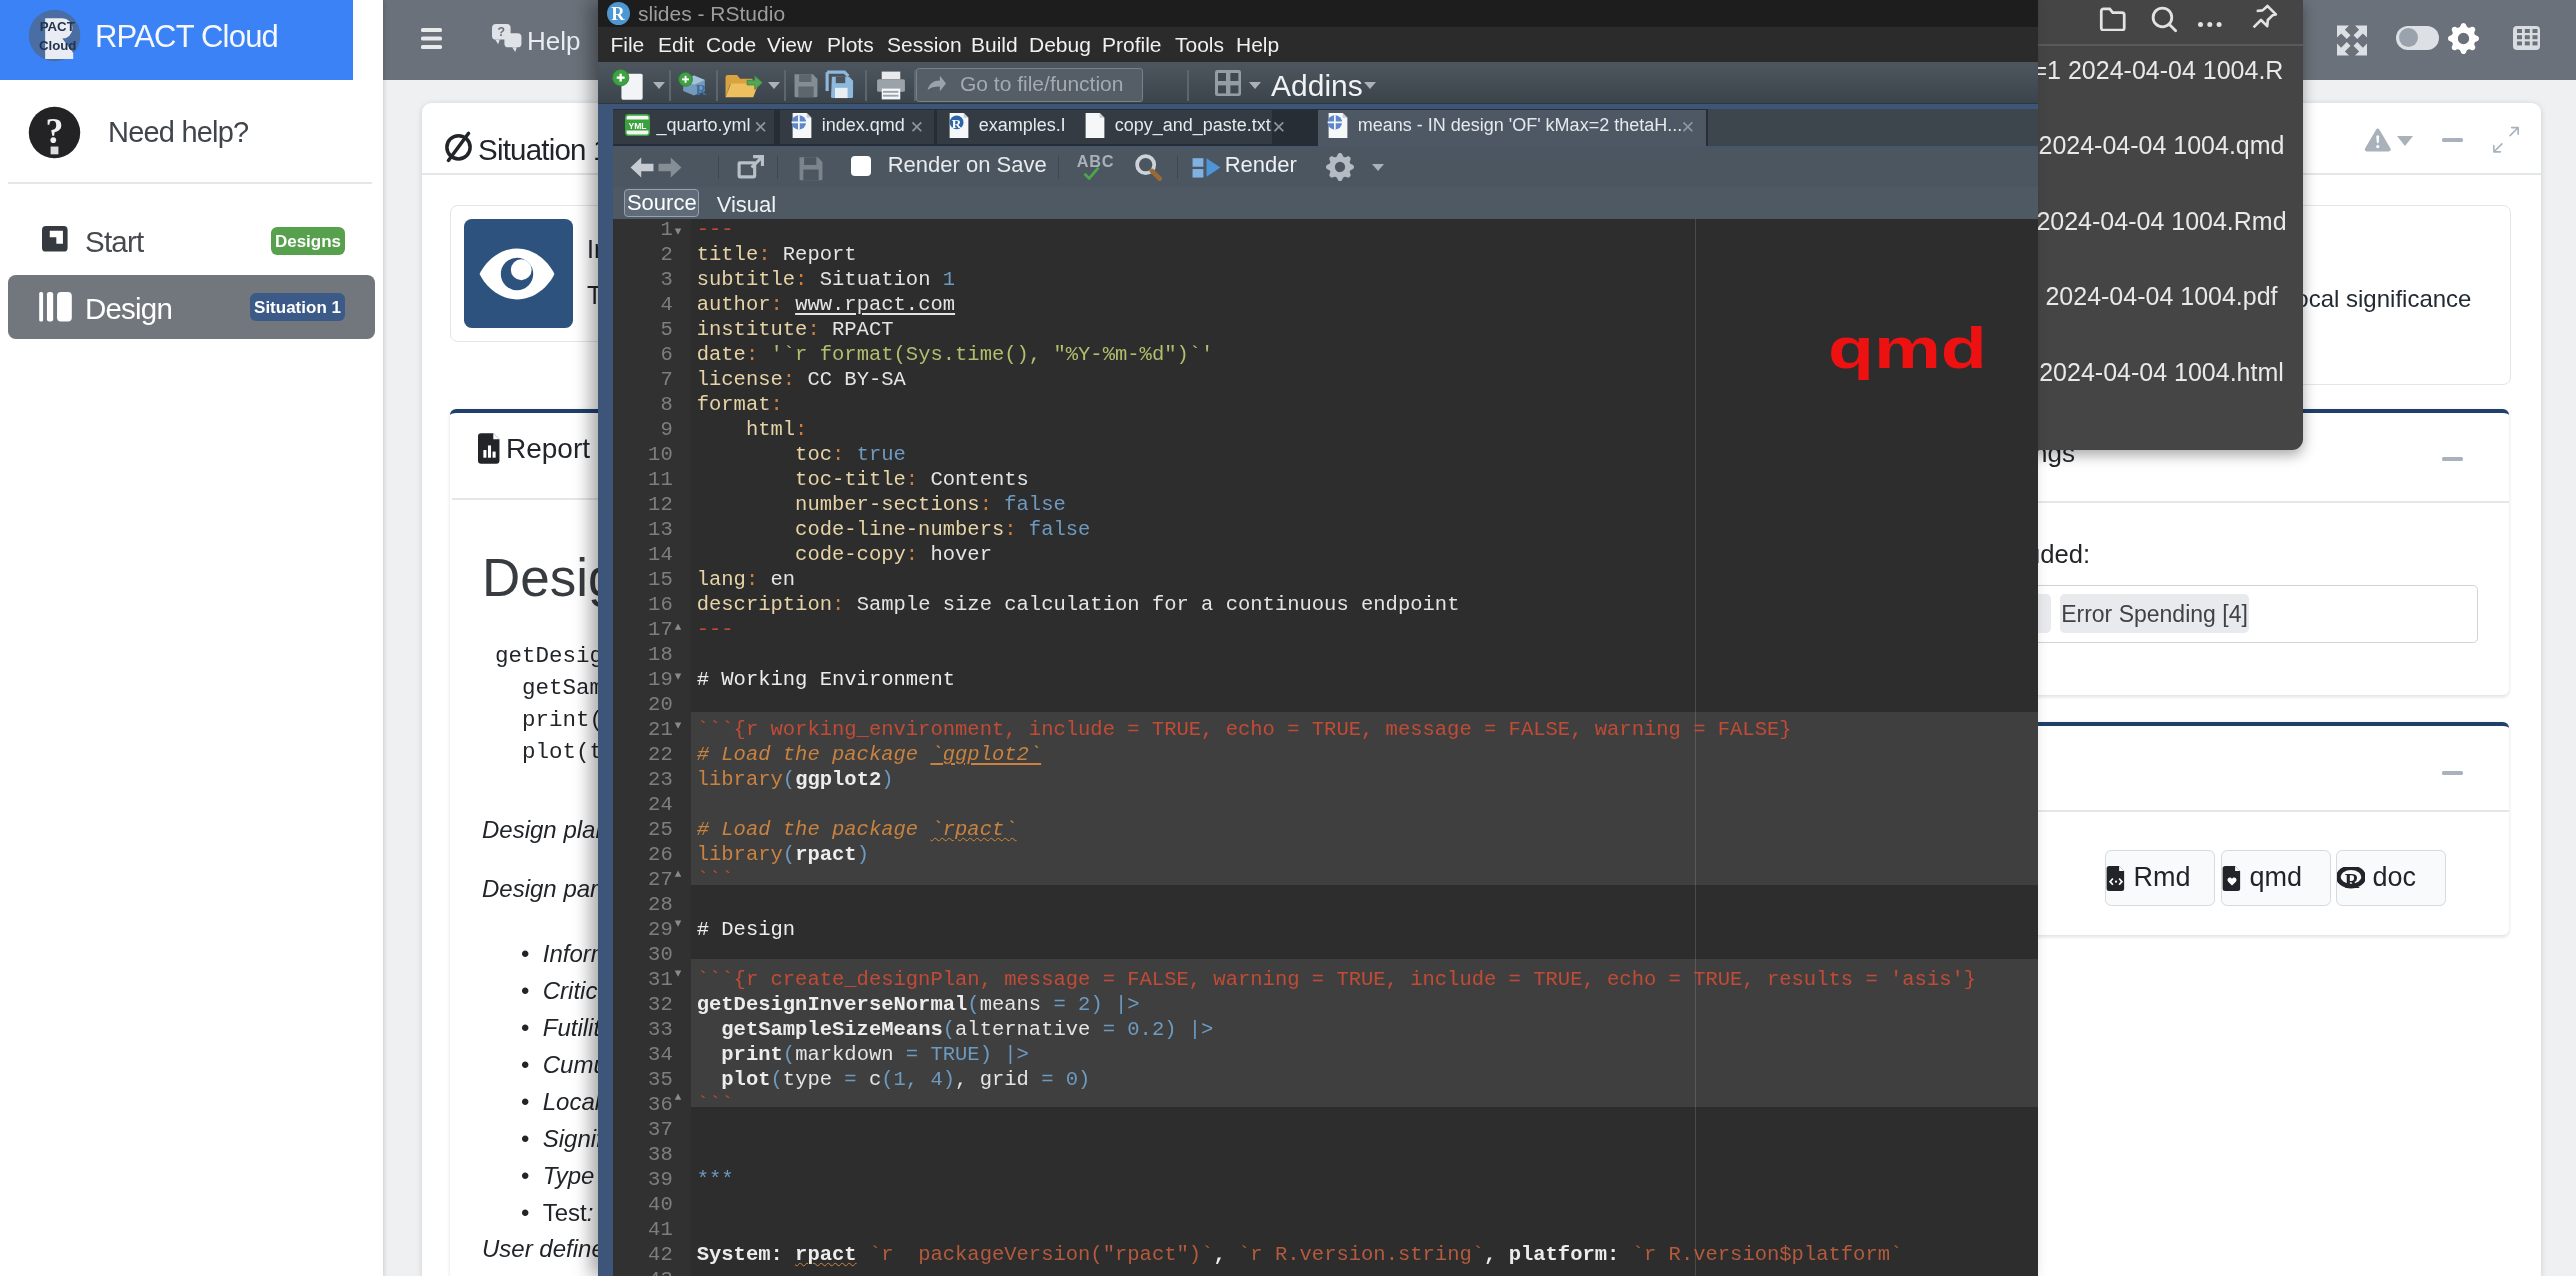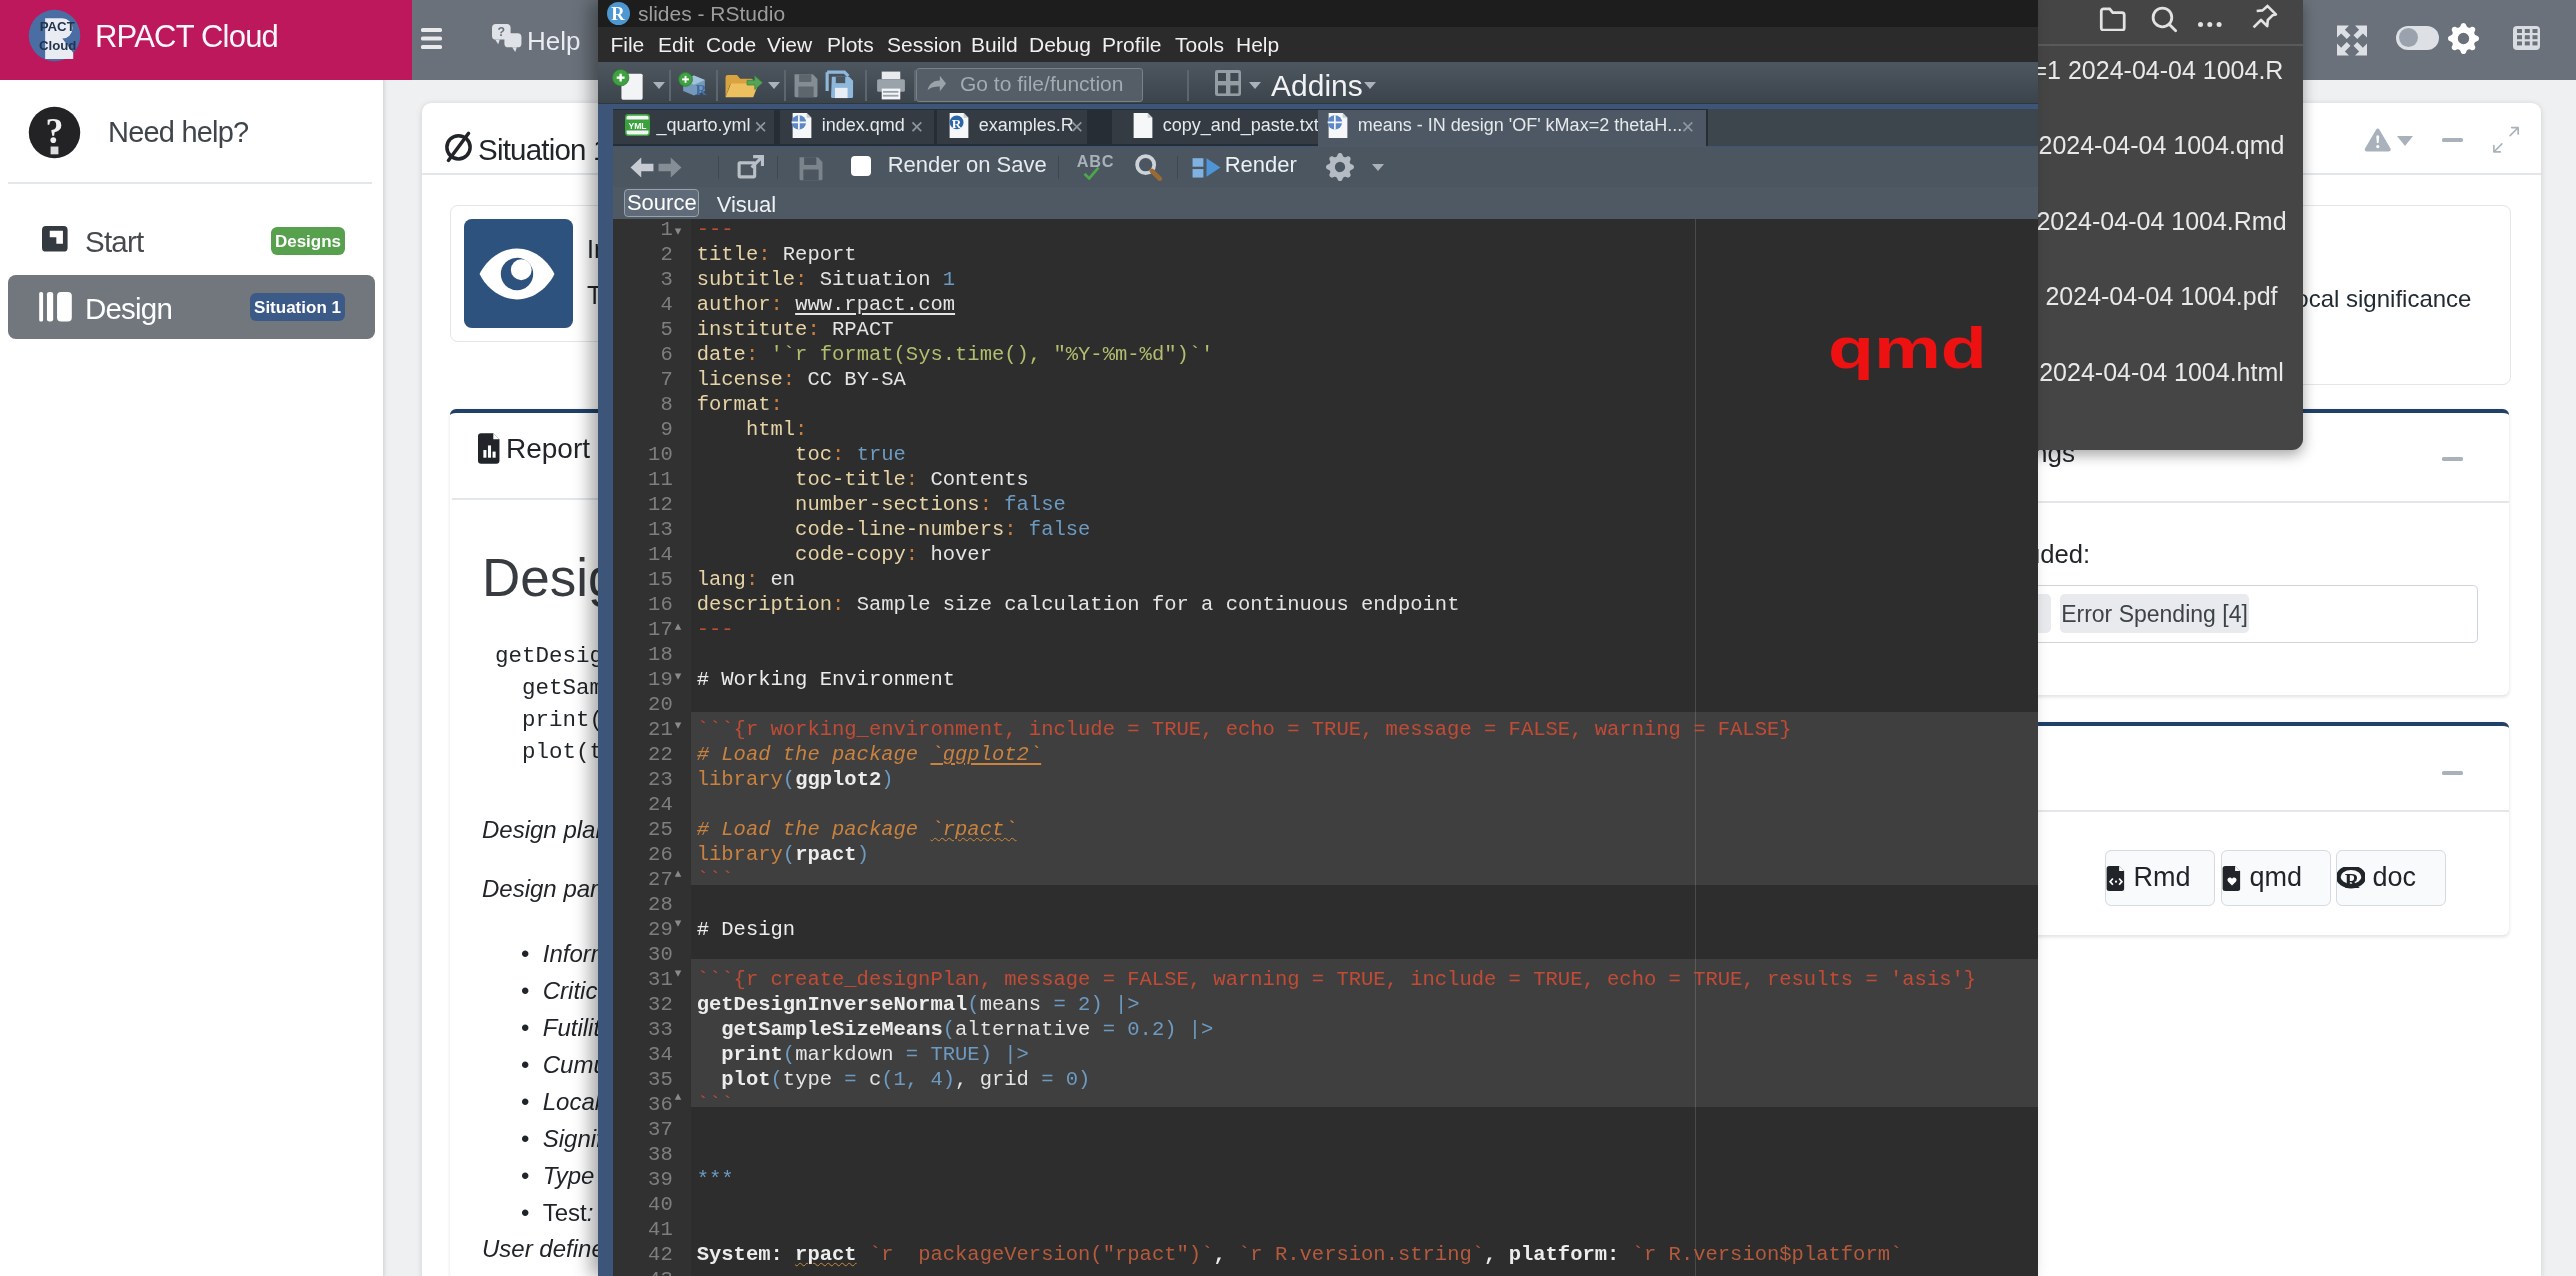--- a/index.html
+++ b/index.html
@@ -1,19 +1,19 @@
 <!DOCTYPE html>
 <html style="font-size:12.4px"><head><meta charset="utf-8"><style>
 html,body{margin:0;padding:0}
 body{width:2576px;height:1277px;position:relative;overflow:hidden;background:#eef0f2;font-family:"Liberation Sans",sans-serif}
 .abs{position:absolute;white-space:nowrap}
 
 #navbar{left:383px;top:0;width:2193px;height:80px;background:#6a717a}
 #sidebar{left:0;top:0;width:383px;height:1277px;background:#fff;box-shadow:1.6px 0 4.7px rgba(0,0,0,.15)}
-#sbhead{left:0;top:0;width:412px;height:80px;background:#be185d}
+#sbhead{left:0;top:0;width:353px;height:80px;background:#3b82f6}
 #content{left:383px;top:80px;width:2193px;height:1197px;background:#eef0f2}
 #maincard{left:422px;top:103px;width:2119px;height:1174px;background:#fff;border-radius:9.3px 9.3px 0 0;box-shadow:0 1.6px 6.2px rgba(0,0,0,.14)}
 .subcard{background:#fff;border:1.6px solid #e2e6e9;border-radius:7.8px}
 .bluetop{border-top:4.7px solid #204069;border-radius:6.2px;background:#fff;box-shadow:0 1.6px 3.9px rgba(0,0,0,.12)}
 .hdivider{background:#e3e7ea;height:1.6px}
 .gtext{color:#212529}
 
 #rs{left:598px;top:0;width:1440px;height:1277px;background:#3c5578;box-shadow:-7.8px 0 17px rgba(0,0,0,.35)}
 #rs-title{left:0;top:0;width:1440px;height:27px;background:#1d1d1d}
 #rs-menu{left:0;top:27px;width:1440px;height:35px;background:#2b2b2b;color:#f0f0f0;font-size:21px}
@@ -307,21 +307,21 @@
     <div class="tab" style="left:324px;width:150px">
       <svg style="position:absolute;left:11px;top:3.1px" width="22" height="25" viewBox="0 0 14 16">
           <path d="M1 0 h9 l3 3 v13 h-12 z" fill="#f5f7f8"></path>
           <path d="M10 0 l3 3 h-3 z" fill="#c6ccd2"></path>
           <circle cx="5.5" cy="6" r="4.4" fill="#2a66a8"></circle>
           <text x="5.5" y="9.6" text-anchor="middle" font-size="8.5" font-weight="bold" fill="#fff" font-family="Liberation Serif">R</text>
         </svg>
       <span style="left:42px">examples.R</span>
         <i style="left:133px">✕</i>
     </div>
-    <div class="tab" style="left:499px;width:208px">
+    <div class="tab" style="left:451px;width:208px">
       <svg style="position:absolute;left:20px;top:3.1px" width="22" height="25" viewBox="0 0 14 16">
           <path d="M1 0 h9 l3 3 v13 h-12 z" fill="#f5f7f8"></path>
           <path d="M10 0 l3 3 h-3 z" fill="#c6ccd2"></path>
         </svg>
       <span style="left:51px">copy_and_paste.txt</span>
         <i style="left:208px">✕</i>
     </div>
     <div class="tab active" style="left:705px;width:388px">
       <svg style="position:absolute;left:9.3px;top:3.1px" width="22" height="25" viewBox="0 0 14 16">
           <path d="M1 0 h9 l3 3 v13 h-12 z" fill="#f5f7f8"></path>

